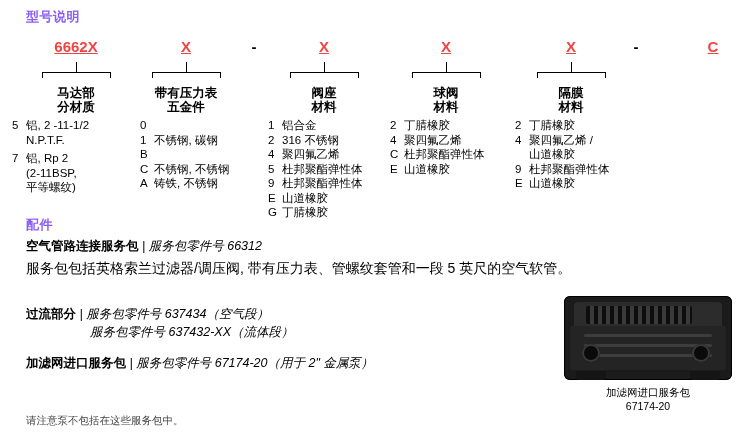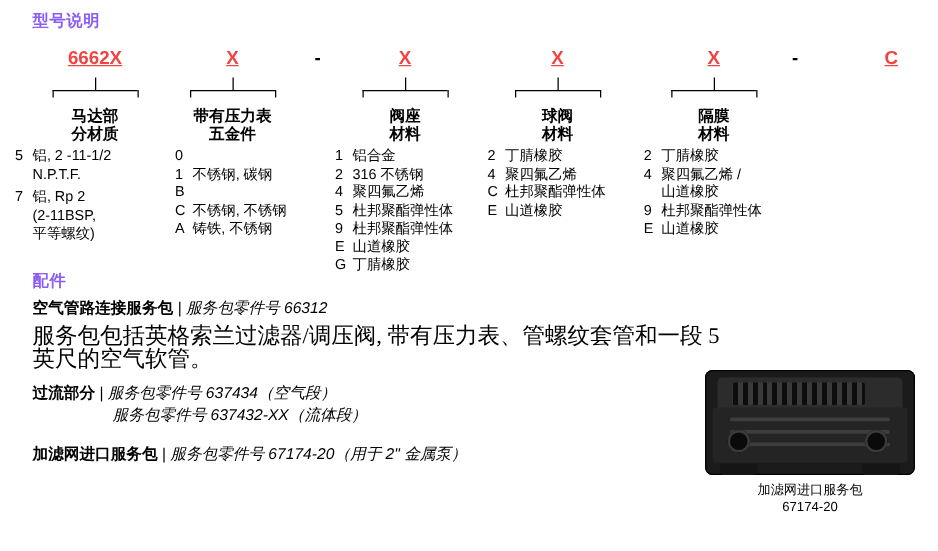--- a/index.html
+++ b/index.html
@@ -119,24 +119,23 @@
     font-weight: bold;
     font-size: 12.5px;
     display: inline;
   }
   .acc-pn {
     font-style: italic;
     font-size: 12.5px;
     display: inline;
   }
   .acc-body {
-    font-size: 18px;
+    font-size: 14px;
     line-height: 19px;
     margin-top: 4px;
-    font-family: Liberation Serif, serif;
   }
   .acc-pn-block {
     font-style: italic;
     font-size: 12.5px;
     line-height: 19px;
   }
   .indent-pn {
     display: block;
     margin-left: 64px;
   }
@@ -411,20 +410,21 @@
     <span class="acc-head">过流部分</span><span class="acc-pn"> | </span><span class="acc-pn">服务包零件号 637434（空气段）</span>
     <div class="acc-pn-block">
       <span class="indent-pn">服务包零件号 637432-XX（流体段）</span>
     </div>
   </div>
 
   <div class="acc-block" style="top:355px; width:545px;">
     <span class="acc-head">加滤网进口服务包</span><span class="acc-pn"> | </span><span class="acc-pn">服务包零件号 67174-20（用于 2" 金属泵）</span>
   </div>
 
+  <div class="note" style="top:414px;">请注意泵不包括在这些服务包中。</div>
 
   <div class="prod-wrap">
     <div class="prod-img">
       <div class="top-face"></div>
       <div class="louvers"></div>
       <div class="body-face">
         <div class="ridge" style="top:8px;"></div>
         <div class="ridge" style="top:18px;"></div>
         <div class="ridge" style="top:28px;"></div>
       </div>

